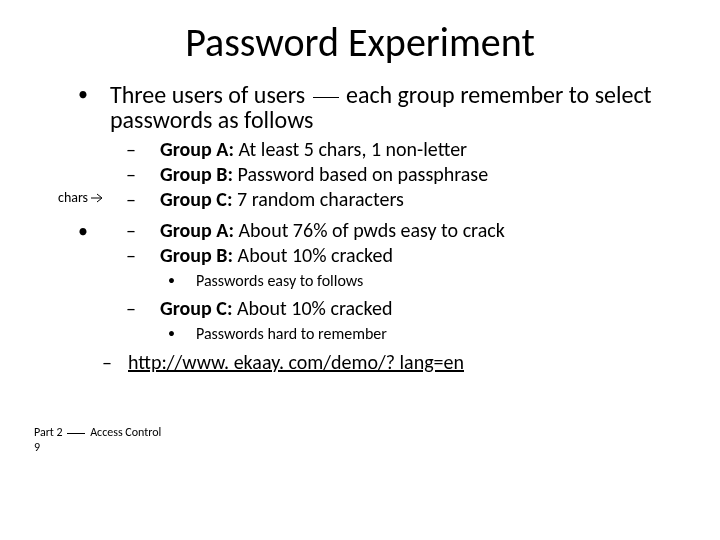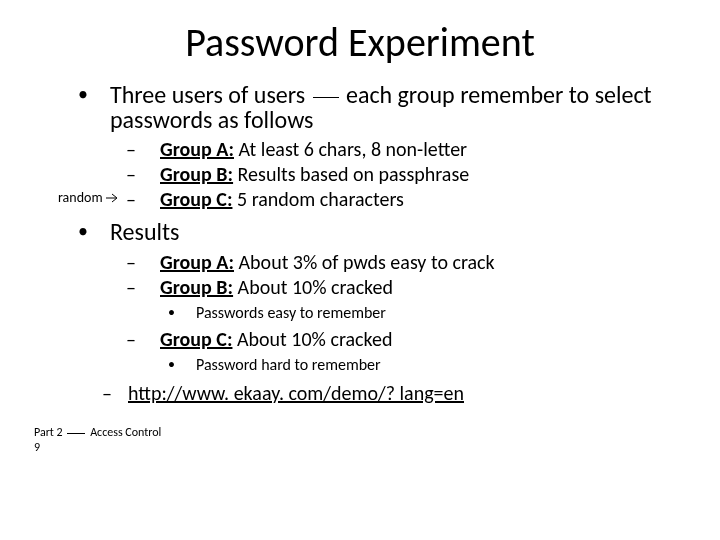--- a/index.html
+++ b/index.html
@@ -81,21 +81,21 @@
     margin: 4px 0 6px 0;
     padding-left: 36px;
     margin-left: 106px;
   }
   .lvl3 .bullet {
     position: absolute;
     left: 8px;
     top: 2px;
     font-size: 14px;
   }
-  .bold { font-weight: 700; text-decoration: underline; }
+  .bold { font-weight: 700; }
   .link { text-decoration: underline; text-align: center; }
   .winner {
     position: absolute;
     left: -52px;
     top: 2px;
     font-size: 14px;
     white-space: nowrap;
   }
   .arrow-r {
     display: inline-block;
@@ -129,64 +129,63 @@
 
     <div class="lvl1">
       <span class="bullet">•</span>
       <span>Three users of users</span>
       <span class="emdash"></span>
       <span>each group remember to select passwords as follows</span>
     </div>
 
     <div class="lvl2">
       <span class="bullet">–</span>
-      <span class="bold">Group A:</span><span> At least 6 chars, 8 non-letter</span>
-    </div>
-    <div class="lvl2">
-      <span class="bullet">–</span>
-      <span class="bold">Group B:</span><span> Results based on passphrase</span>
+      <span class="bold">Group A:</span><span> At least 5 chars, 1 non-letter</span>
+    </div>
+    <div class="lvl2">
+      <span class="bullet">–</span>
+      <span class="bold">Group B:</span><span> Password based on passphrase</span>
     </div>
     <div class="lvl2" style="position:relative;">
       <span class="winner">
-        <span>random</span>
+        <span>chars</span>
         <span class="arrow-r">
           <svg width="14" height="10" viewBox="0 0 14 10">
               <line x1="0" y1="5" x2="10" y2="5" stroke="#000" stroke-width="1"></line>
               <polyline points="6,1 11,5 6,9" fill="none" stroke="#000" stroke-width="1"></polyline>
             </svg>
         </span>
       </span>
       <span class="bullet">–</span>
-      <span class="bold">Group C:</span><span> 5 random characters</span>
+      <span class="bold">Group C:</span><span> 7 random characters</span>
     </div>
 
     <div class="lvl1" style="margin-top:8px;">
       <span class="bullet">•</span>
-      <span>Results</span>
-    </div>
-
-    <div class="lvl2">
-      <span class="bullet">–</span>
-      <span class="bold">Group A:</span><span> About 3% of pwds easy to crack</span>
+    </div>
+
+    <div class="lvl2">
+      <span class="bullet">–</span>
+      <span class="bold">Group A:</span><span> About 76% of pwds easy to crack</span>
     </div>
     <div class="lvl2">
       <span class="bullet">–</span>
       <span class="bold">Group B:</span><span> About 10% cracked</span>
     </div>
     <div class="lvl3">
       <span class="bullet">•</span>
-      <span>Passwords easy to remember</span>
+      <span>Passwords easy to follows</span>
     </div>
     <div class="lvl2">
       <span class="bullet">–</span>
       <span class="bold">Group C:</span><span> About 10% cracked</span>
     </div>
     <div class="lvl3">
       <span class="bullet">•</span>
-      <span>Password hard to remember</span>
+      <span>Passwords hard to remember</span>
     </div>
 
     <div class="lvl2b">
       <span class="bullet">–</span>
       <span class="link">http://www. ekaay. com/demo/? lang=en</span>
     </div>
 
   </div>
 
   <div class="footer">

